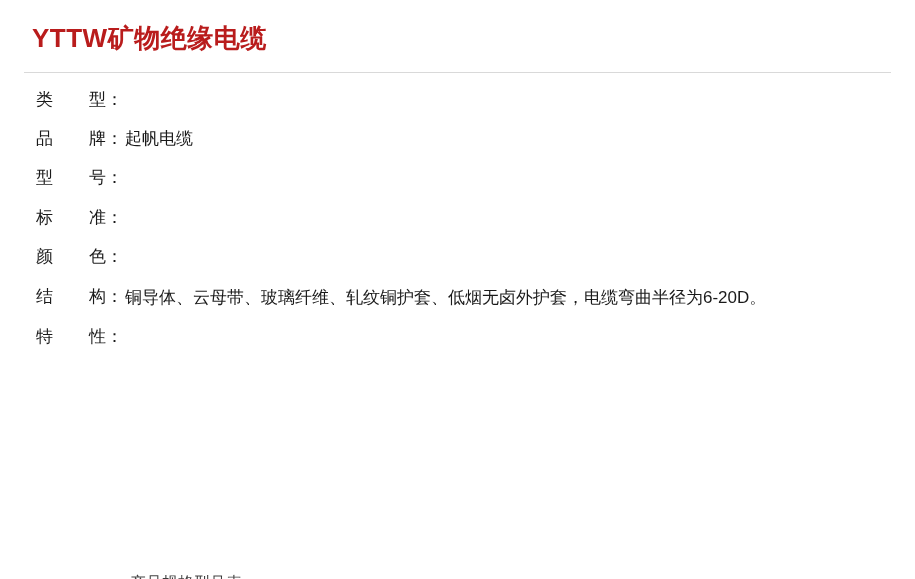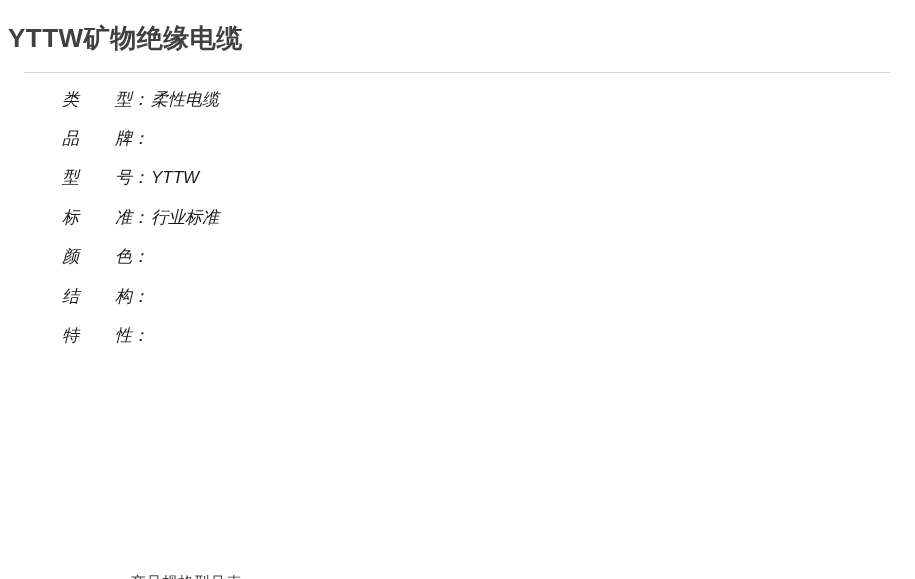--- a/index.html
+++ b/index.html
@@ -17,41 +17,40 @@
   .page {
     position: relative;
     width: 915px;
     height: 579px;
     box-sizing: border-box;
     padding: 0;
   }
   .title {
     font-size: 26px;
     font-weight: bold;
-    color: #404040;
+    color: #b91c1c;
     letter-spacing: 0.5px;
-    padding: 22px 0 0 8px;
+    padding: 22px 0 0 32px;
     line-height: 1.3;
   }
   .divider {
     margin: 16px 24px 0 24px;
     border-top: 1px solid #d9d9d9;
     height: 0;
   }
   .spec-list {
     margin: 14px 0 0 0;
     padding: 0;
     list-style: none;
   }
   .spec-row {
     display: flex;
     align-items: flex-start;
-    padding: 0 36px 0 62px;
+    padding: 0 36px 0 36px;
     margin-bottom: 13px;
-    font-style: italic;
   }
   .spec-label {
     flex: 0 0 auto;
     width: 70px;
     font-size: 17px;
     color: #1a1a1a;
     line-height: 1.55;
     text-align: justify;
     text-align-last: justify;
     white-space: nowrap;
@@ -92,48 +91,47 @@
 
   <div class="title">YTTW矿物绝缘电缆</div>
 
   <div class="divider"></div>
 
   <ul class="spec-list">
 
     <li class="spec-row">
       <span class="spec-label">类型</span>
       <span class="spec-colon">：</span>
-      <span class="spec-value">柔性电缆</span>
     </li>
 
     <li class="spec-row">
       <span class="spec-label">品牌</span>
       <span class="spec-colon">：</span>
+      <span class="spec-value">起帆电缆</span>
     </li>
 
     <li class="spec-row">
       <span class="spec-label">型号</span>
       <span class="spec-colon">：</span>
-      <span class="spec-value">YTTW</span>
     </li>
 
     <li class="spec-row">
       <span class="spec-label">标准</span>
       <span class="spec-colon">：</span>
-      <span class="spec-value">行业标准</span>
     </li>
 
     <li class="spec-row">
       <span class="spec-label">颜色</span>
       <span class="spec-colon">：</span>
     </li>
 
     <li class="spec-row block">
       <span class="spec-label">结构</span>
       <span class="spec-colon">：</span>
+      <span class="spec-value">铜导体、云母带、玻璃纤维、轧纹铜护套、低烟无卤外护套，电缆弯曲半径为6-20D。</span>
     </li>
 
     <li class="spec-row block">
       <span class="spec-label">特性</span>
       <span class="spec-colon">：</span>
     </li>
 
   </ul>
 
   <div class="bottom-clip">产品规格型号表</div>

